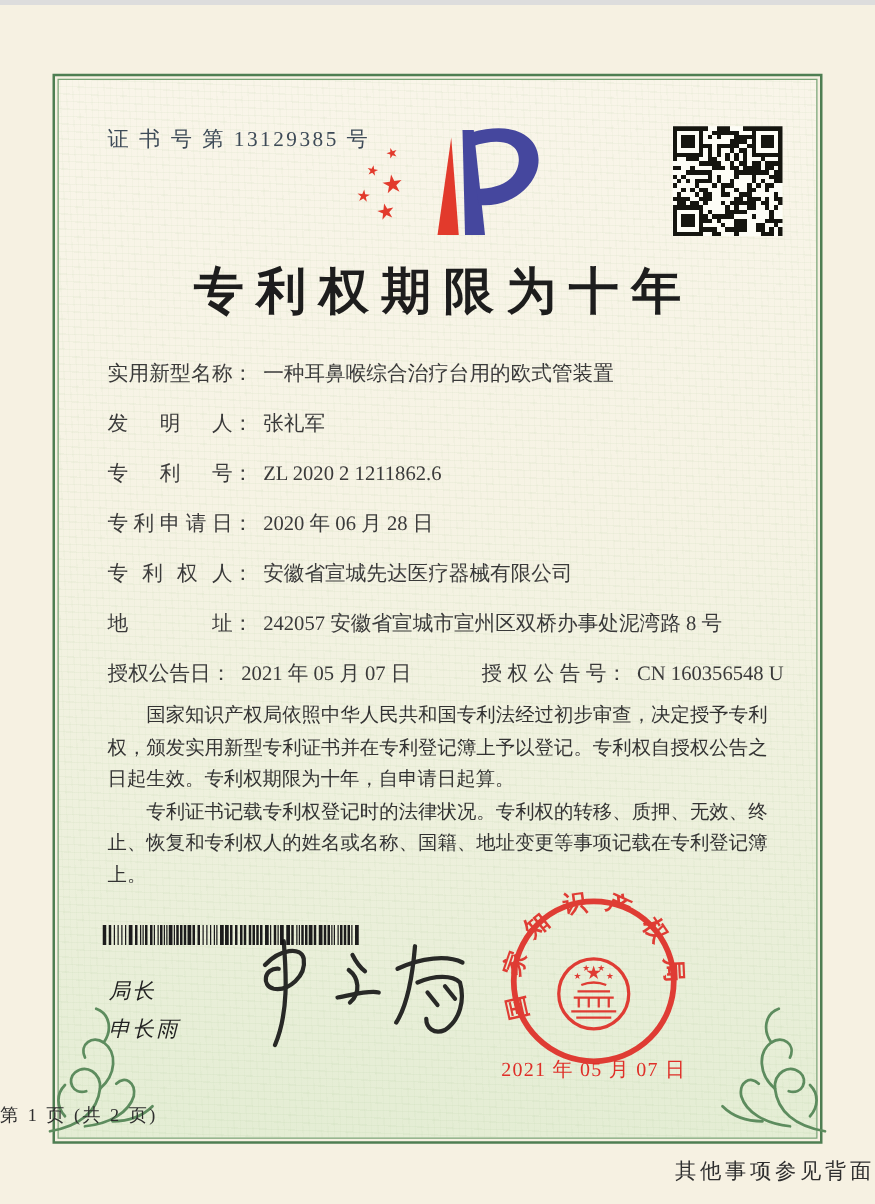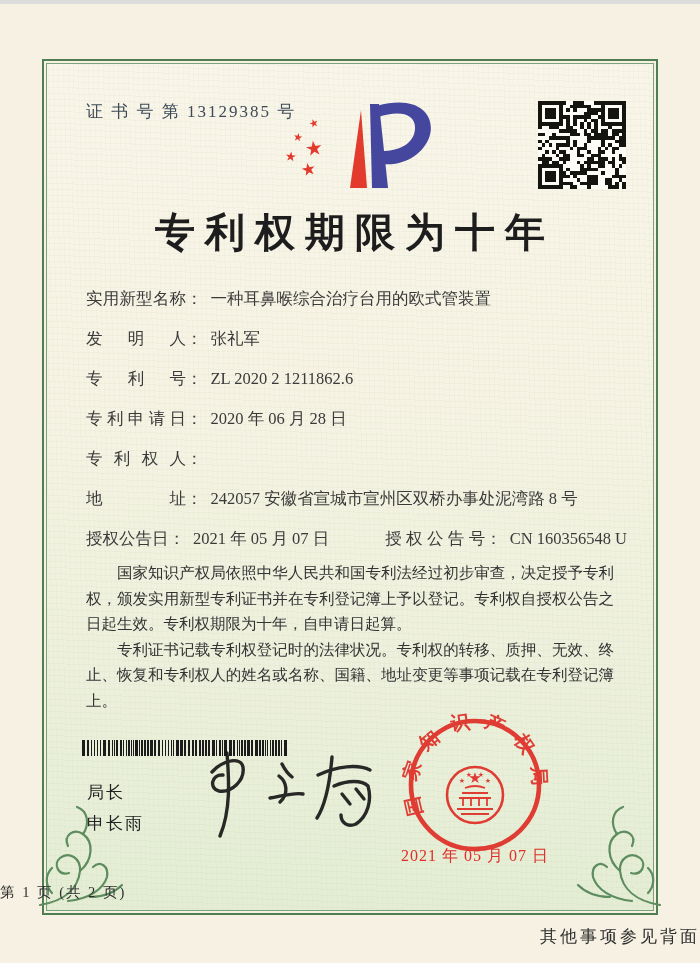--- a/index.html
+++ b/index.html
@@ -64,21 +64,21 @@
   .f-colon{margin-right:8px;}
   .grant-pair2{margin-left:56px;display:flex;align-items:baseline;}
   
   .body-text{left:86px;top:556px;width:528px;font-size:15.5px;line-height:25.5px;
     text-align:justify;color:#333;}
   .body-text p{text-indent:2em;}
   
   .barcode{left:82px;top:736px;width:208px;height:16px;}
   .barcode svg{width:100%;height:100%;display:block;}
   
-  .signer{left:87px;top:773px;font-size:17px;line-height:31px;color:#222;letter-spacing:2px;}
+  .signer{left:87px;top:773px;font-size:17px;line-height:31px;color:#222;letter-spacing:2px;font-style:italic;}
   .signature{left:182px;top:740px;}
   
   .seal{left:398px;top:704px;width:154px;height:154px;opacity:.93;}
   .seal-date{left:392px;top:842px;width:166px;text-align:center;
     color:var(--seal-red);font-size:16px;letter-spacing:1px;}
   
   .page-num{left:0;top:879px;width:100%;font-size:14.5px;color:#2e2e2e;letter-spacing:2px;}
   .back-note{left:0;top:921px;width:100%;text-align:right;font-size:17px;color:#2e2e2e;letter-spacing:3px;}
   
   .ornament{width:104px;height:112px;}
@@ -151,20 +151,21 @@
       <span>ZL 2020 2 1211862.6</span>
     </div>
     <div class="f-row">
       <span class="f-label">专利申请日</span>
         <span class="f-colon">：</span>
       <span>2020 年 06 月 28 日</span>
     </div>
     <div class="f-row">
       <span class="f-label">专利权人</span>
         <span class="f-colon">：</span>
+      <span>安徽省宣城先达医疗器械有限公司</span>
     </div>
     <div class="f-row">
       <span class="f-label">地址</span>
         <span class="f-colon">：</span>
       <span>242057 安徽省宣城市宣州区双桥办事处泥湾路 8 号</span>
     </div>
     <div class="f-row">
       <span class="f-label">授权公告日</span>
         <span class="f-colon">：</span>
       <span>2021 年 05 月 07 日</span>

